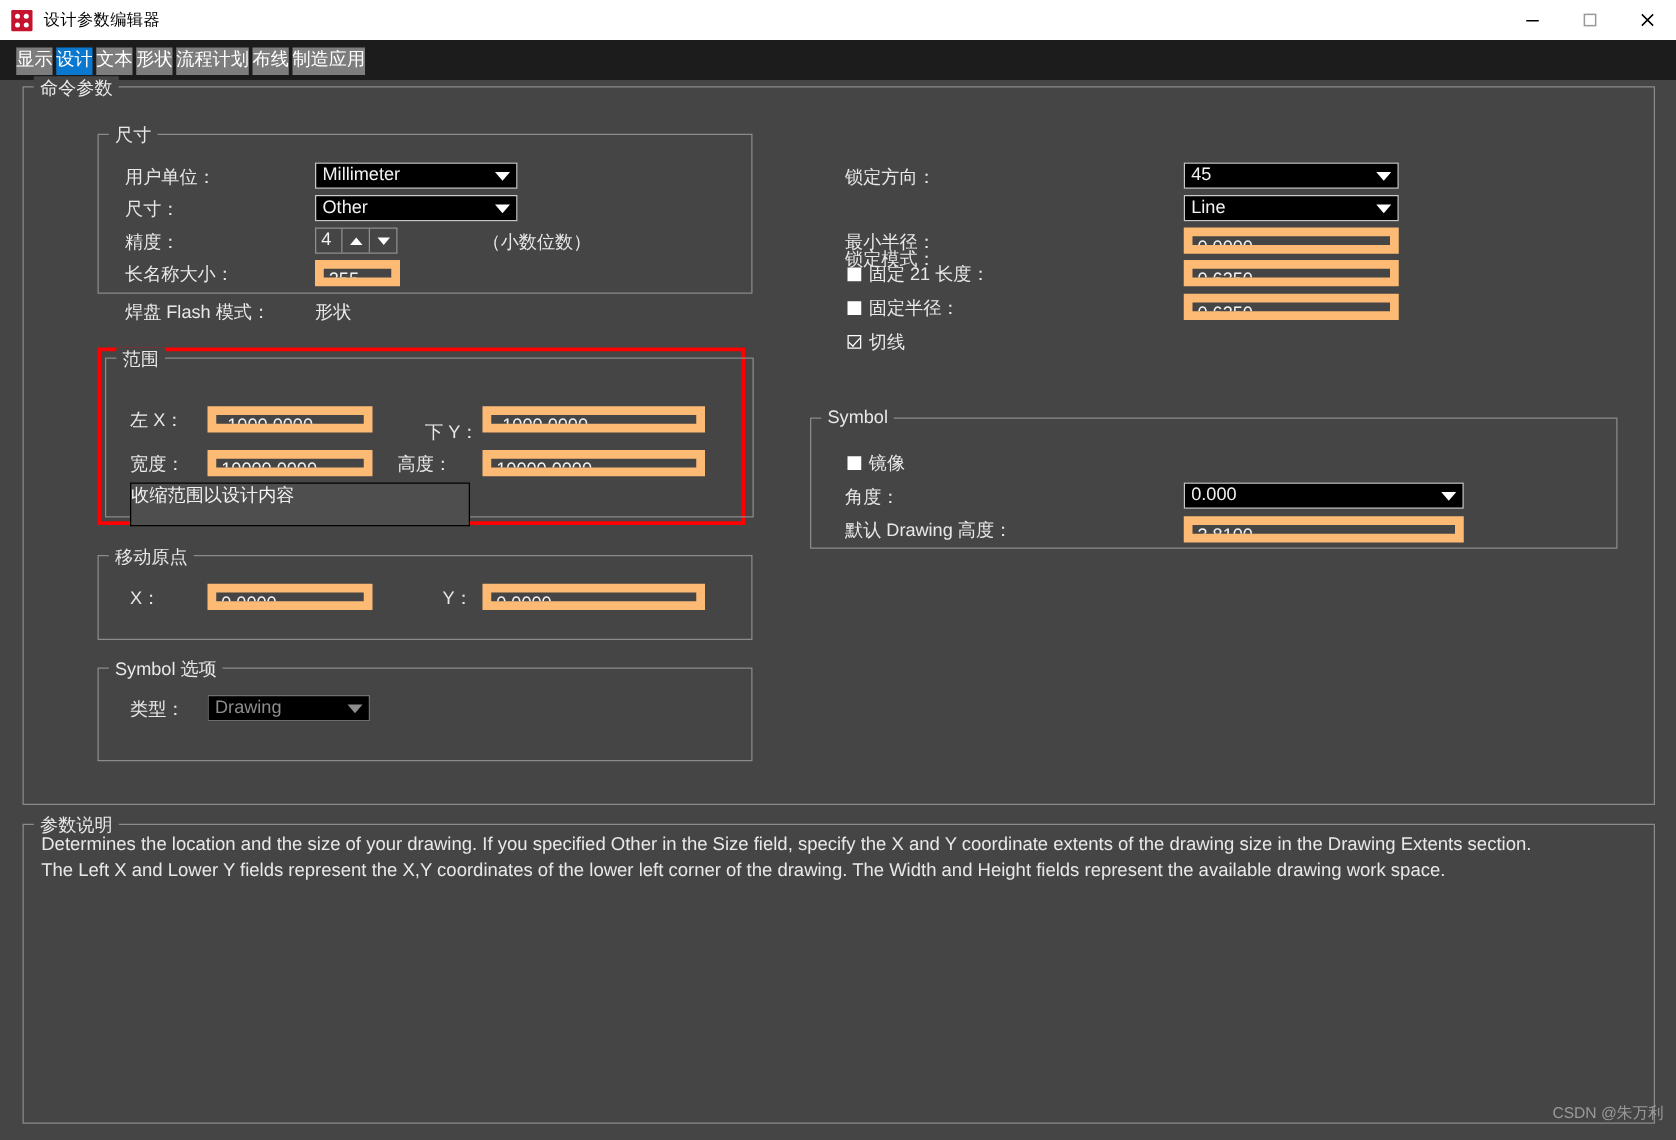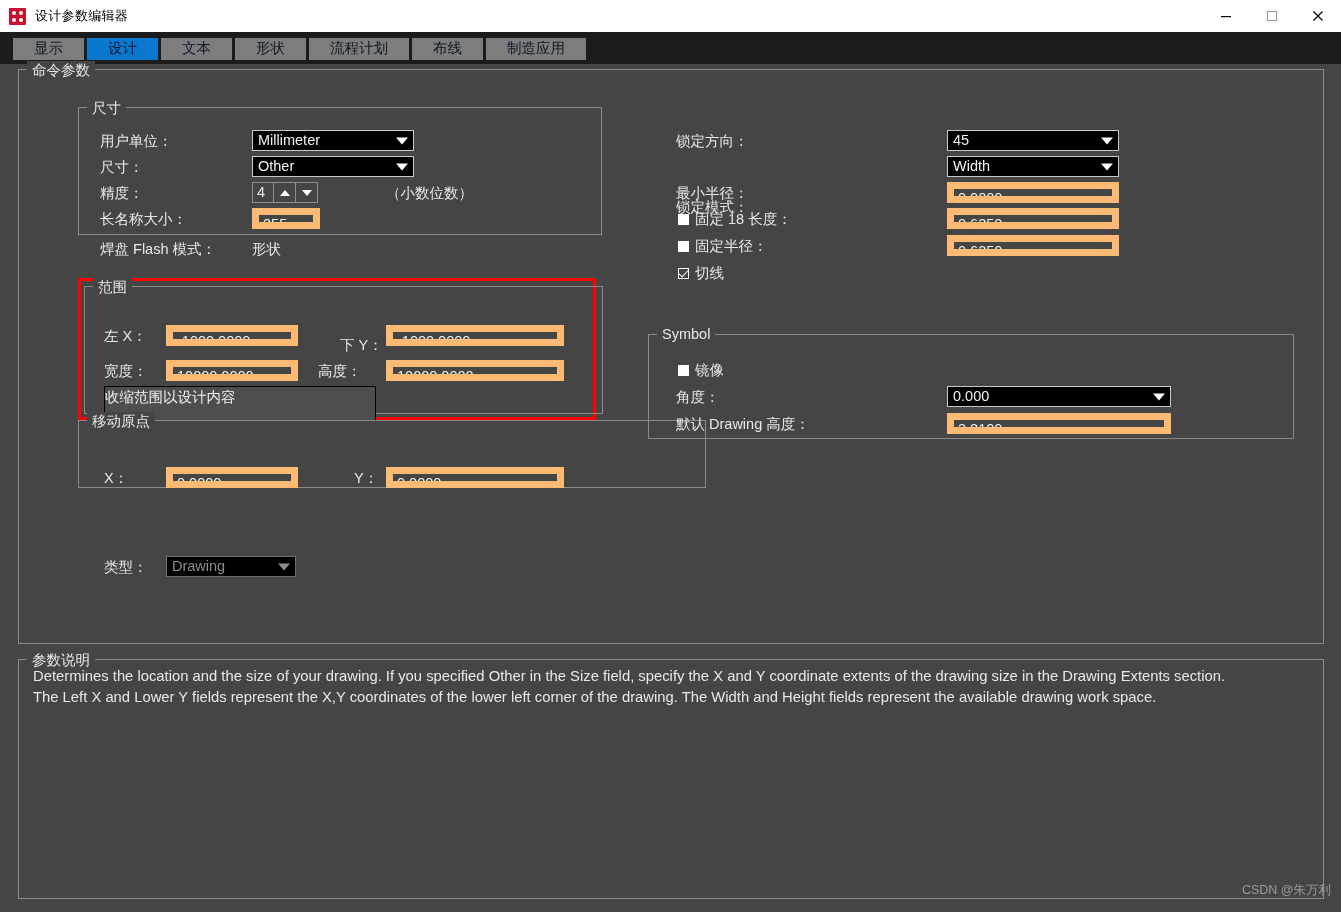--- a/index.html
+++ b/index.html
@@ -38,22 +38,22 @@
   }
   .winbtn svg { display: block; }
 
   
   #tabstrip {
     position: absolute; left: 0; top: 32px; width: 1341px; height: 32px;
     background: #1c1c1c;
     display: flex; align-items: flex-start; padding-left: 13px; padding-top: 6px;
   }
   .tab {
-    height: 22px; line-height: 21px; padding: 0 21px; margin-right: 3px;
-    background: #7d7d7d; color: #0f172a; font-size: 14.5px; white-space: nowrap;
+    height: 22px; line-height: 21px; padding: 0 0; margin-right: 3px;
+    background: #7d7d7d; color: #ffffff; font-size: 14.5px; white-space: nowrap;
   }
   .tab.active { background: #0b78d0; }
 
   
   #body {
     position: absolute; left: 0; top: 64px; width: 1341px; height: 848px;
     background: #454545;
   }
 
   
@@ -232,53 +232,56 @@
   <div class="lbl" style="left:318px; top:272px;margin-left:22px;">下 Y：</div>
   <div class="field" style="left:386px; top:261px; width:178px;">-1000.0000</div>
 
   <div class="lbl" style="left:104px; top:298px;">宽度：</div>
   <div class="field" style="left:166px; top:296px; width:132px;">10000.0000</div>
   <div class="lbl" style="left:318px; top:298px;">高度：</div>
   <div class="field" style="left:386px; top:296px; width:178px;">10000.0000</div>
 
   <div class="pushbtn" style="left:104px; top:322px; width:272px;">收缩范围以设计内容</div>
 
-  <div class="group" style="left:78px; top:356px; width:628px; height:68px;text-align:right;">
+  <div class="group" style="left:78px; top:380px; width:524px; height:68px;text-align:right;">
     <div class="legend">移动原点</div>
   </div>
   <div class="lbl" style="left:104px; top:405px;">X：</div>
   <div class="field" style="left:166px; top:403px; width:132px;">0.0000</div>
   <div class="lbl" style="left:354px; top:405px;">Y：</div>
   <div class="field" style="left:386px; top:403px; width:178px;">0.0000</div>
 
+  <div class="group" style="left:78px; top:470px; width:524px; height:75px;">
+    <div class="legend">Symbol 选项</div>
+  </div>
   <div class="lbl" style="left:104px; top:494px;">类型：</div>
   <div class="combo disabled" style="left:166px; top:492px; width:130px;">
     <span>Drawing</span>
     <span class="arrow"></span>
   </div>
 
 
   <div class="lbl" style="left:676px; top:68px;">锁定方向：</div>
   <div class="combo" style="left:947px; top:66px; width:172px;">
     <span>45</span>
     <span class="arrow"></span>
   </div>
 
   <div class="lbl" style="left:676px; top:94px;margin-top:40px;">锁定模式：</div>
   <div class="combo" style="left:947px; top:92px; width:172px;">
-    <span>Width</span>
+    <span>Line</span>
     <span class="arrow"></span>
   </div>
 
   <div class="lbl" style="left:676px; top:120px;">最小半径：</div>
   <div class="field" style="left:947px; top:118px; width:172px;">0.0000</div>
 
   <div class="chk" style="left:678px; top:146px;">
     <span class="box"></span>
-    <span>固定 18 长度：</span>
+    <span>固定 21 长度：</span>
   </div>
   <div class="field" style="left:947px; top:144px; width:172px;">0.6350</div>
 
   <div class="chk" style="left:678px; top:173px;">
     <span class="box"></span>
     <span>固定半径：</span>
   </div>
   <div class="field" style="left:947px; top:171px; width:172px;">0.6350</div>
 
   <div class="chk checked" style="left:678px; top:200px;">

